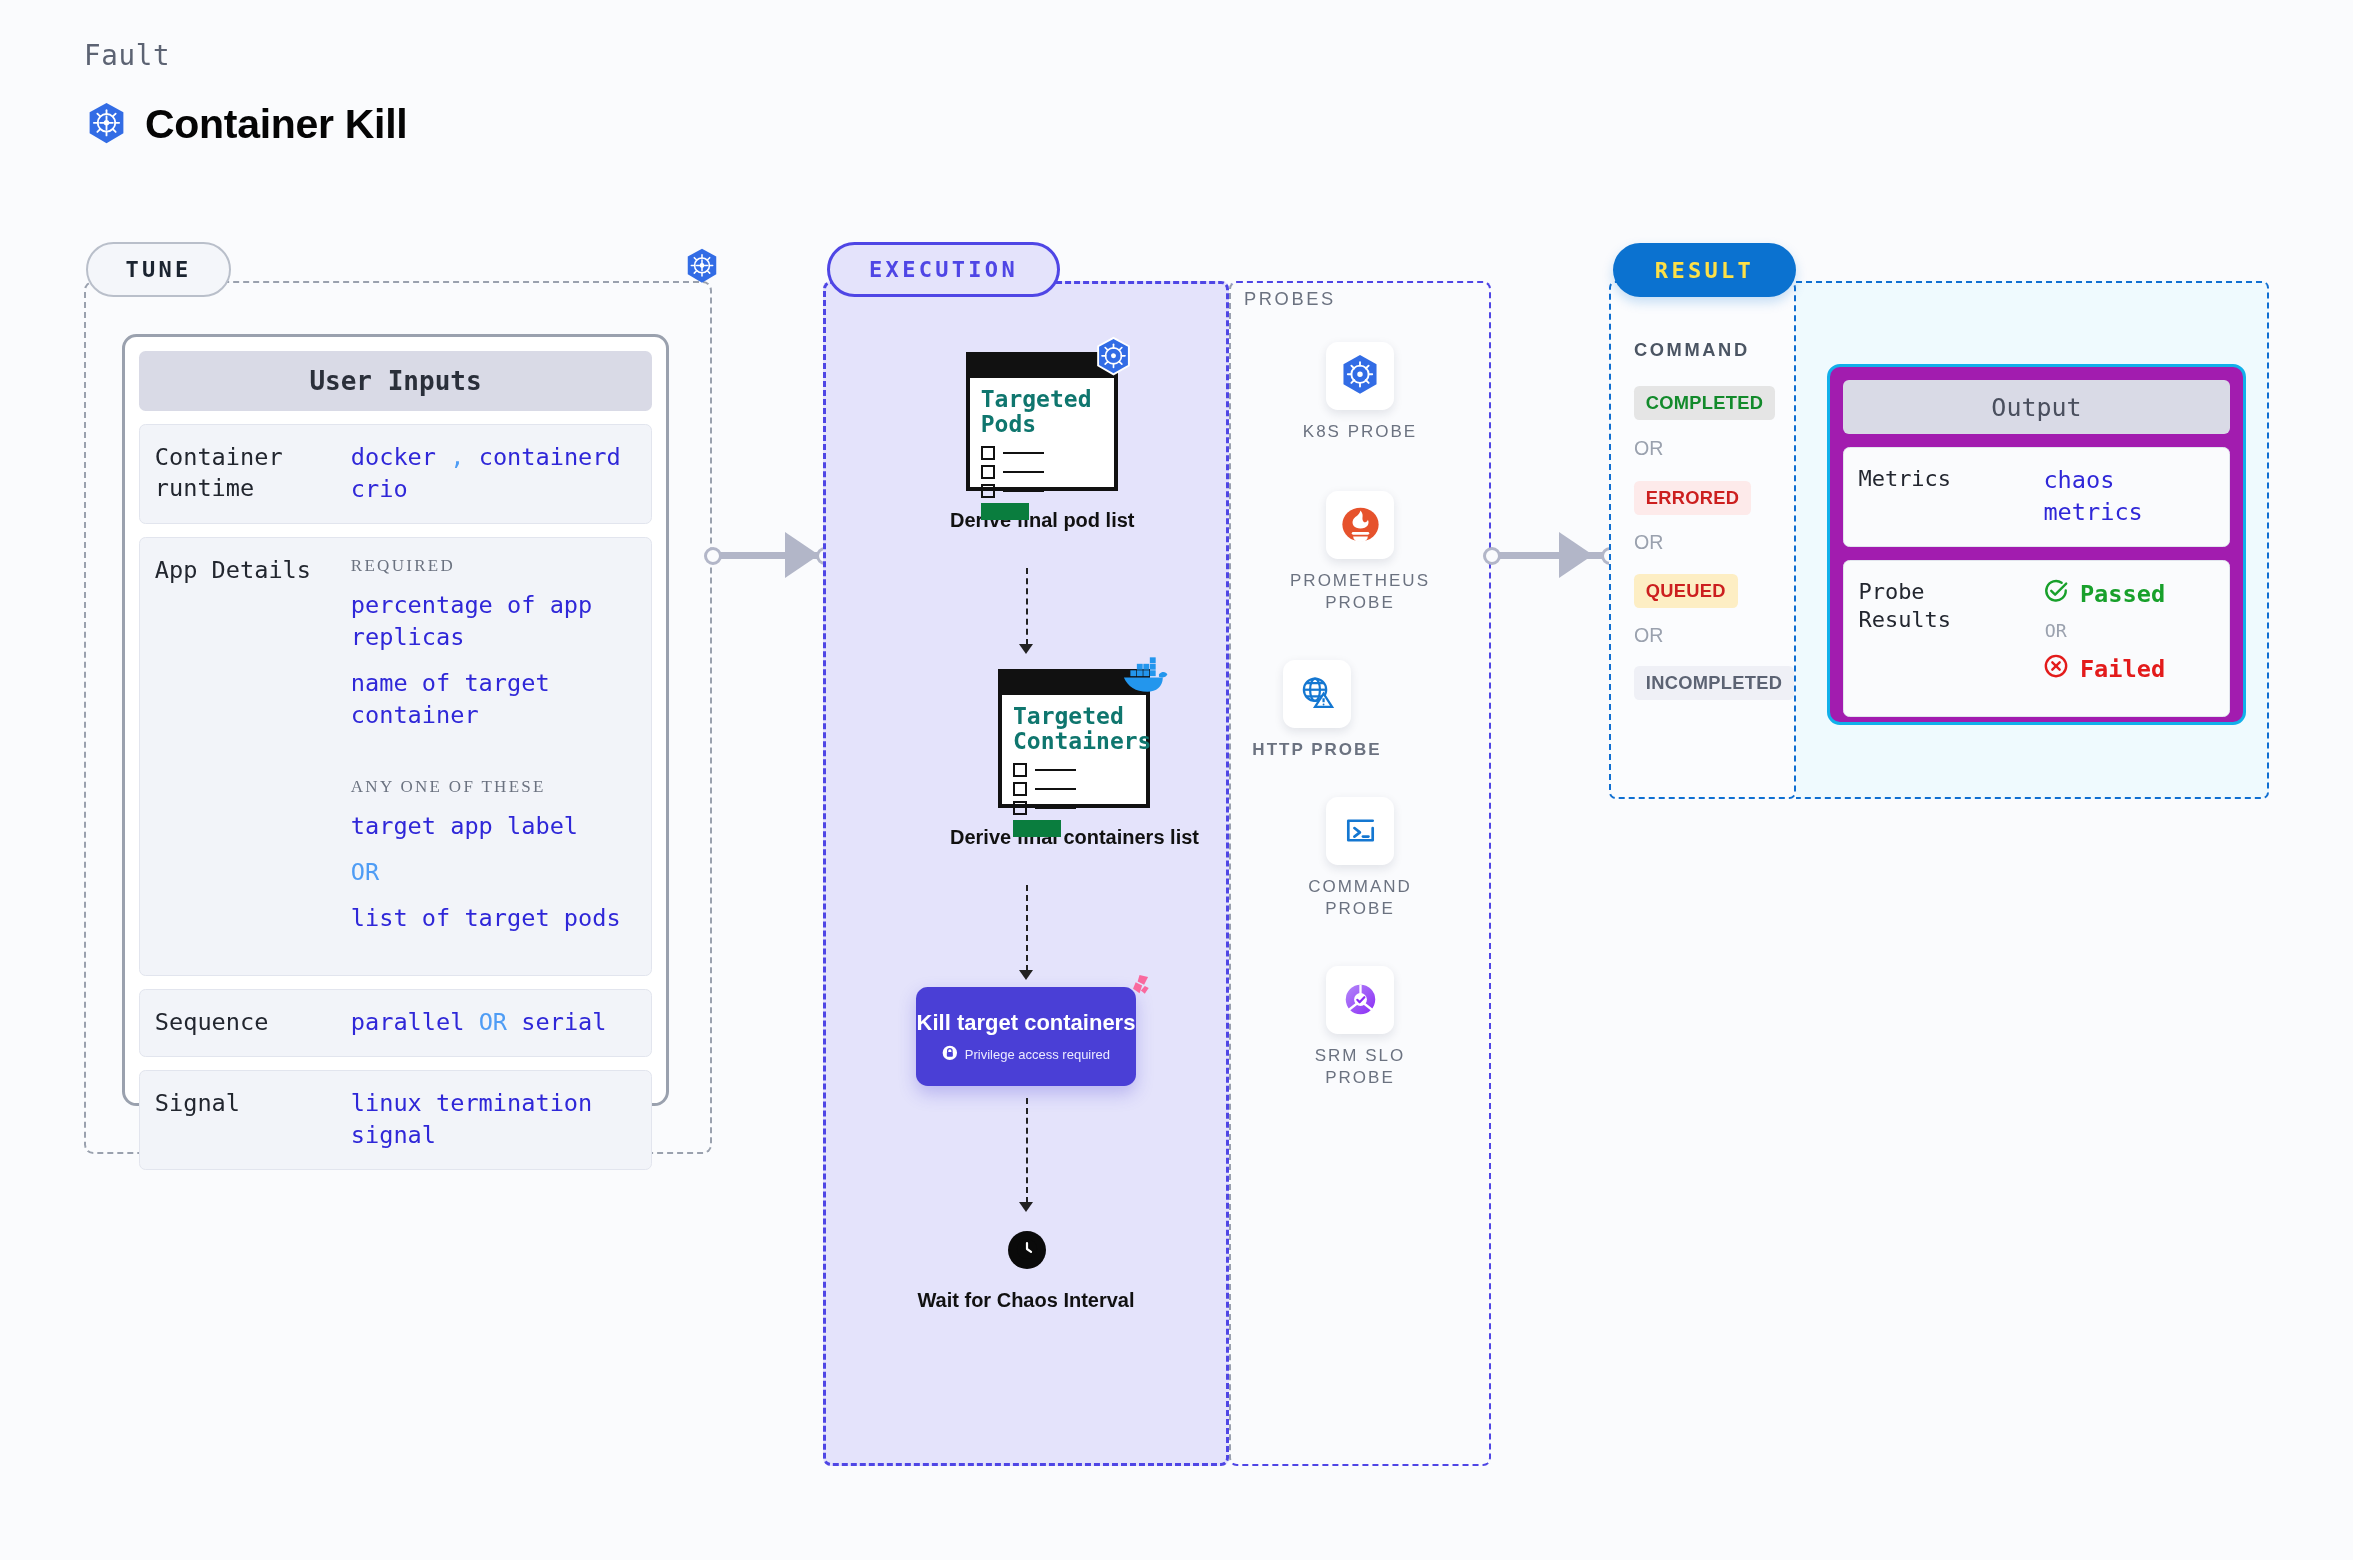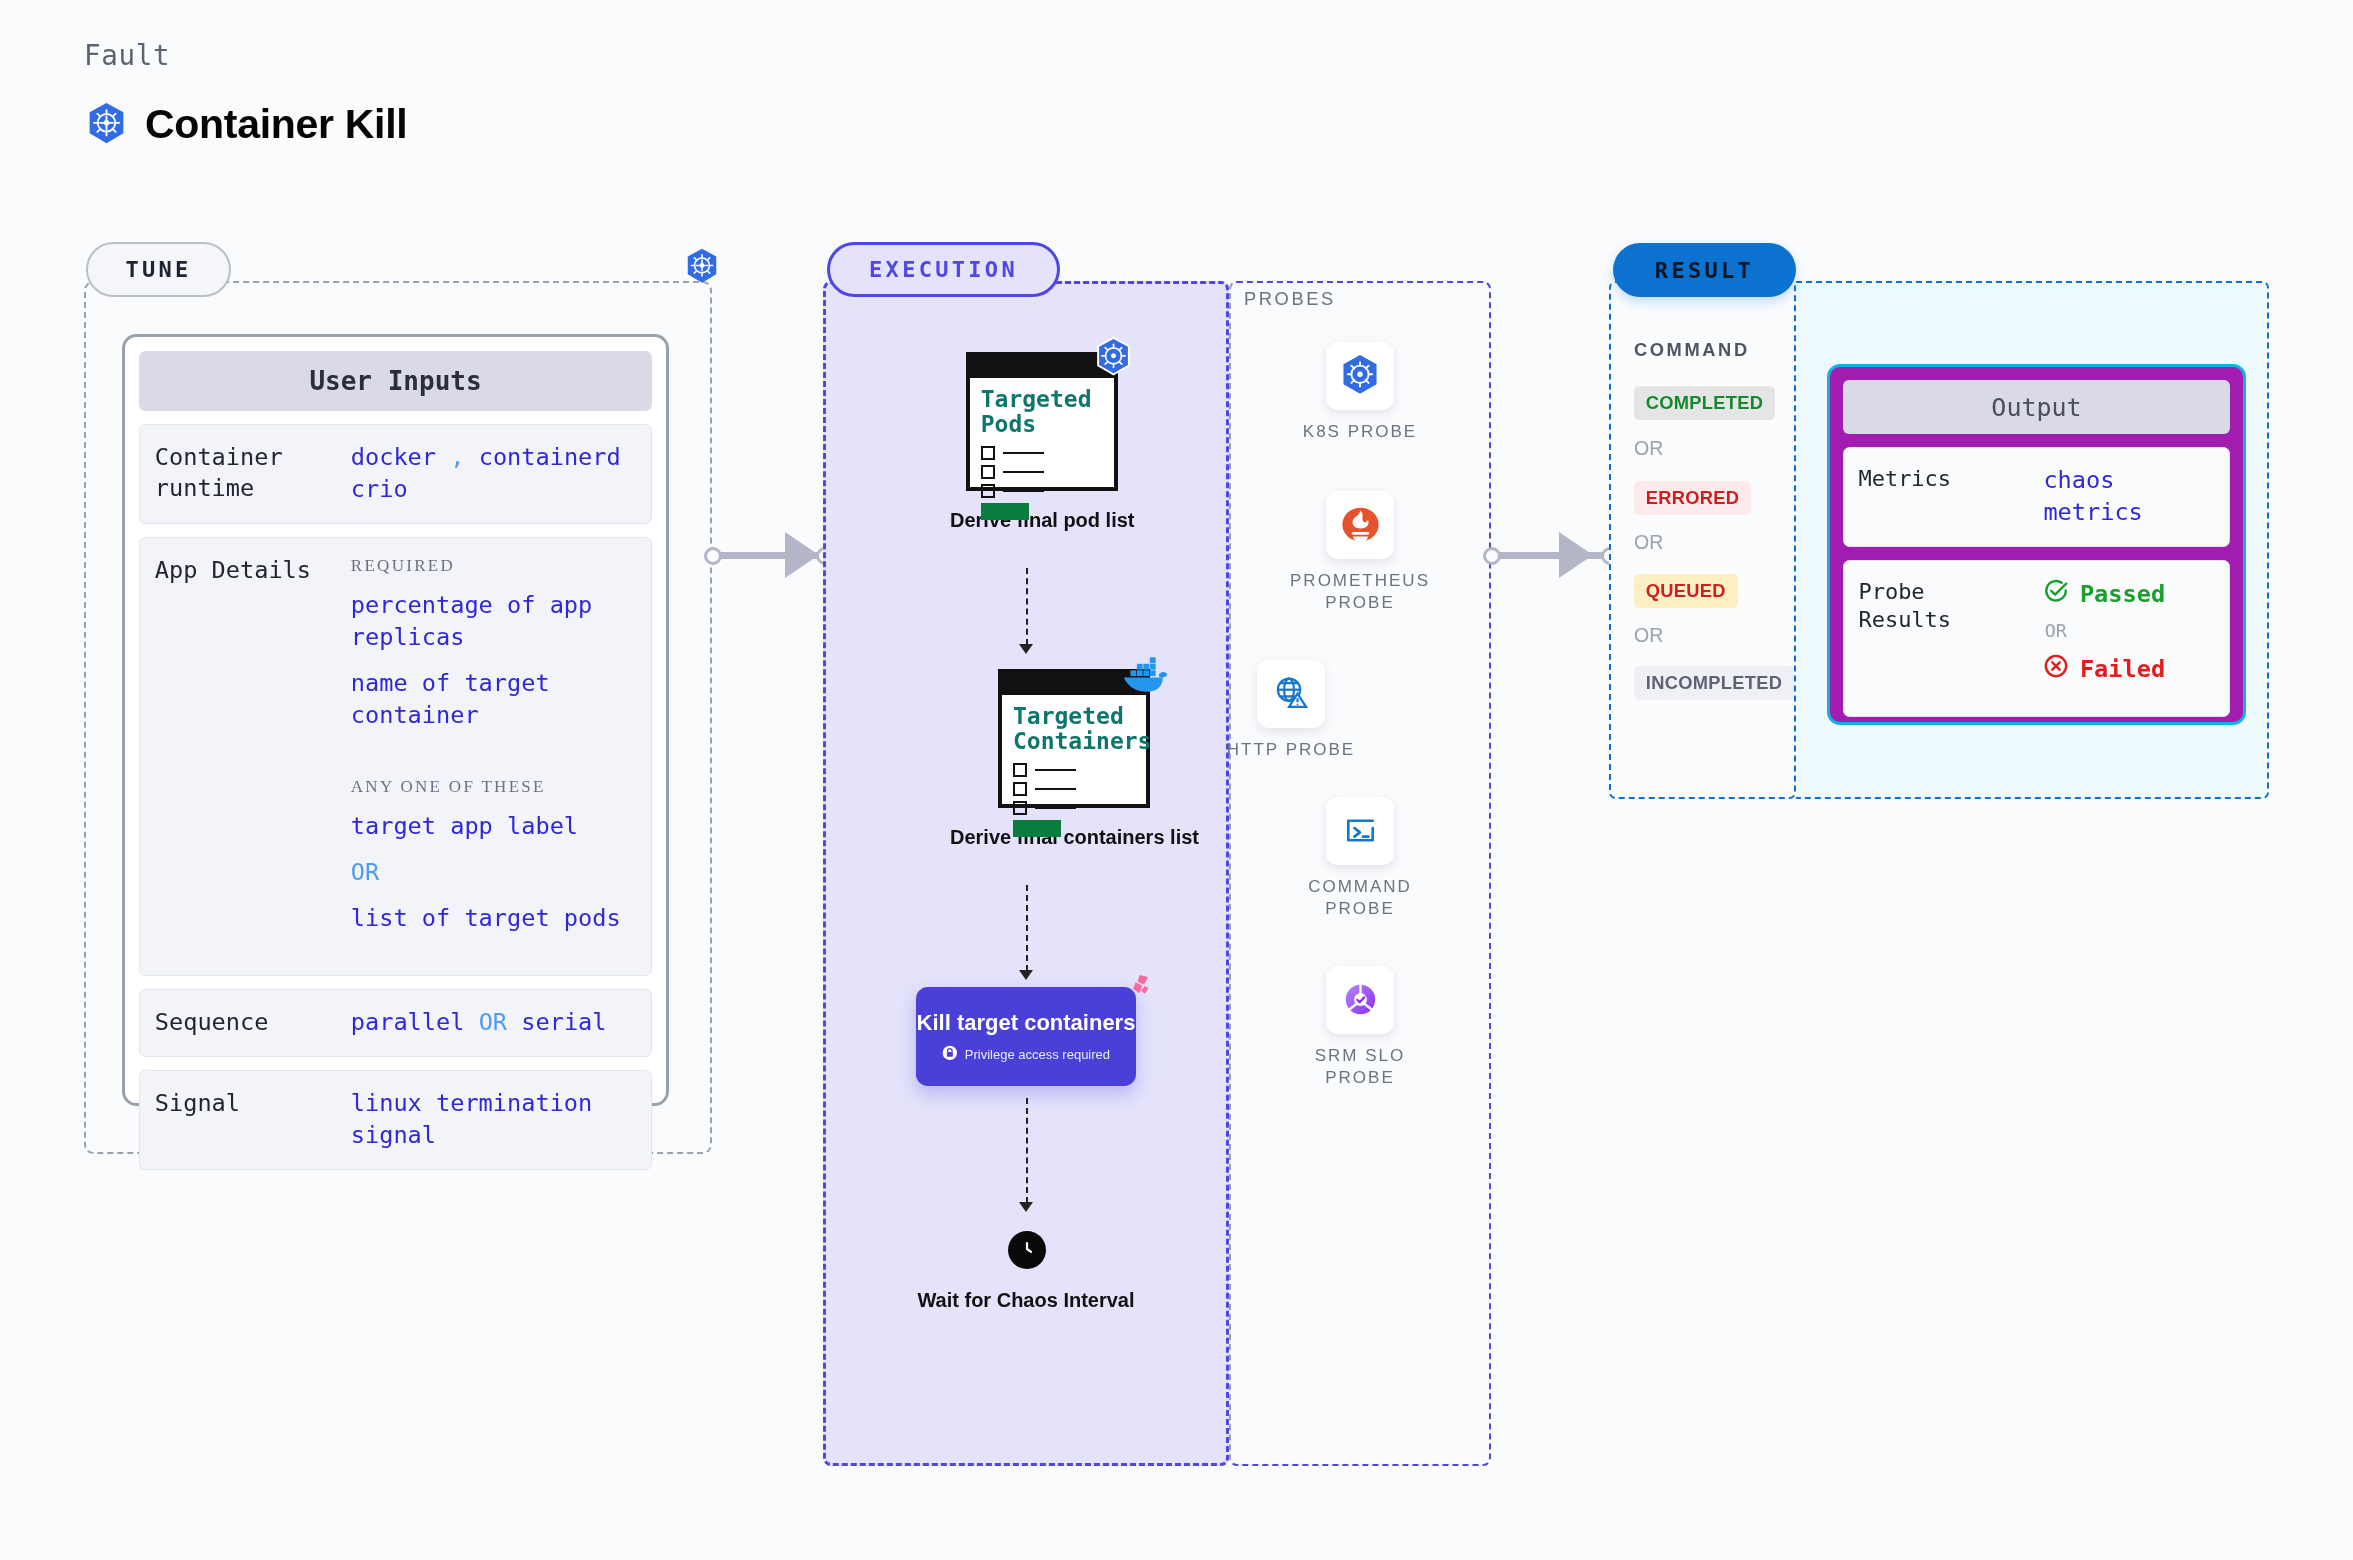--- a/index.html
+++ b/index.html
@@ -144,21 +144,21 @@
   #result-status-panel{
     left:1609px;top:281px;width:187px;height:518px;
     border:2.6px dashed #0f6fd1;border-radius:6.5px;background:#fbfcfe;
   }
   #result-output-panel{
     left:1796px;top:281px;width:473px;height:518px;
     border:2.6px dashed #0f6fd1;border-left:none;border-radius:0 6.5px 6.5px 0;background:#effafe;
   }
   #result-chip{
     left:1613px;top:243px;width:183px;height:54px;
-    background:#0b72d0;border:none;color:#0f172a;font-size:22px;box-shadow:0 5.2px 11.8px rgba(11,114,208,.22);
+    background:#0b72d0;border:none;color:#fde047;font-size:22px;box-shadow:0 5.2px 11.8px rgba(11,114,208,.22);
   }
   #status-label{
     position:absolute;left:1634px;top:339px;
     font-family:"Liberation Sans",sans-serif;font-size:18.3px;color:#4b5563;letter-spacing:2.6px;font-weight:bold;
   }
   .status-badge{
     position:absolute;left:1634px;display:inline-flex;align-items:center;
     padding:5.9px 11.8px;border-radius:5.2px;font-size:18.3px;font-weight:bold;letter-spacing:0.3px;
   }
   .or-text{
@@ -454,21 +454,21 @@
         <path d="M32 11 c6 7 1 11 4 16 c2 3 6 2 7 -2 c3 6 -1 13 -11 13 c-9 0 -14 -6 -11 -13 c2 -5 9 -6 11 -14 z" fill="#fff"></path>
         <rect x="19" y="43" width="26" height="4.2" rx="2" fill="#fff"></rect>
         <path d="M21 50 h22 a11 8 0 0 1 -22 0 z" fill="#fff"></path>
       </svg>
     </span>
   </div>
   <div class="probe-label">PROMETHEUS
 PROBE</div>
 </div>
 
-<div class="probe" style="left:1160px;top:660px;">
+<div class="probe" style="left:1186px;top:660px;font-weight:bold;">
   <div class="probe-tile">
     <span>
       <svg width="42" height="42" viewBox="0 0 64 64" fill="none" stroke="#1477d1" stroke-width="3.4">
         <circle cx="29" cy="27" r="17"></circle>
         <ellipse cx="29" cy="27" rx="7.5" ry="17"></ellipse>
         <line x1="12" y1="27" x2="46" y2="27"></line>
         <path d="M15 17 h28 M15 37 h28"></path>
         <path d="M42 33 L55 53 H29 Z" fill="#fff"></path>
         <line x1="42" y1="40" x2="42" y2="46"></line>
         <circle cx="42" cy="49.5" r="1.4" fill="#1477d1" stroke="none"></circle>

